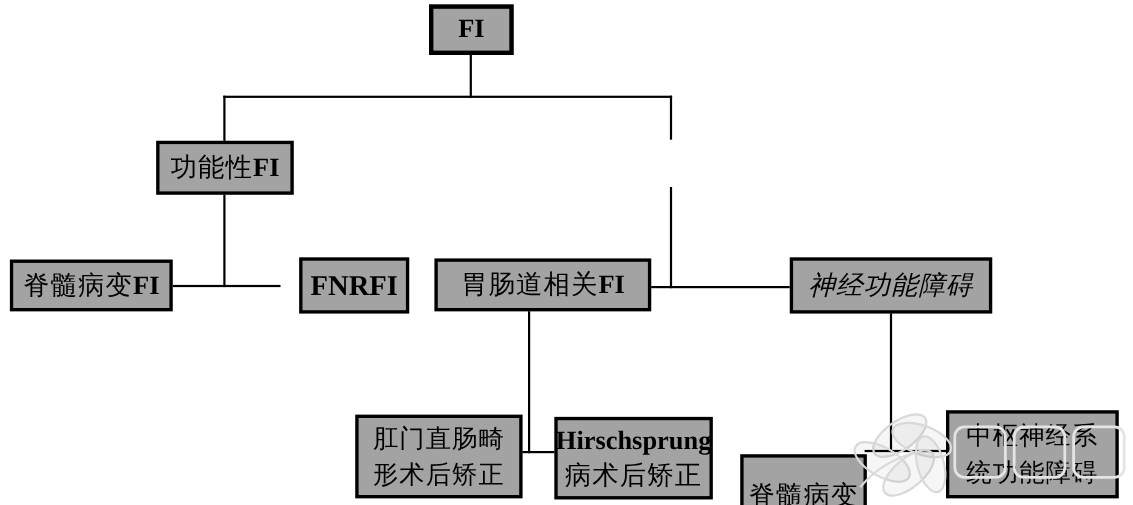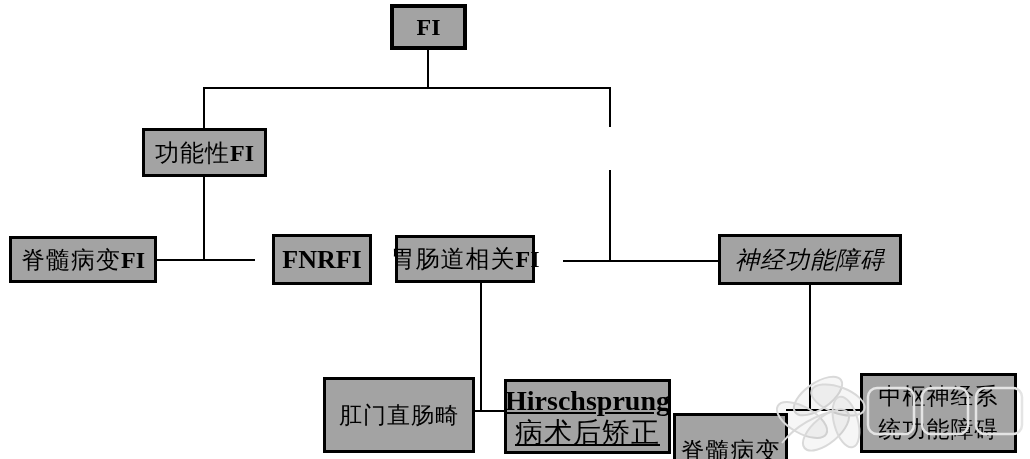--- a/index.html
+++ b/index.html
@@ -29,24 +29,24 @@
     letter-spacing: 1px;
   }
   .node .latin-bold { font-weight: bold; letter-spacing: 0; }
   .node-line { white-space: nowrap; }
 
   .n-fi           { left: 390px; top: 4px;   width: 77px;  height: 46px; border-width: 4px; }
   .n-functional   { left: 142px; top: 128px; width: 125px; height: 49px; }
   .n-organic      { left: 545px; top: 125px; width: 127px; height: 47px; }
   .n-constipation { left: 9px;   top: 236px; width: 148px; height: 47px; }
   .n-fnrfi        { left: 272px; top: 234px; width: 100px; height: 51px; font-size: 26px; }
-  .n-gi           { left: 395px; top: 235px; width: 140px; height: 48px; }
+  .n-gi           { left: 395px; top: 235px; width: 197px; height: 48px; }
   .n-neuro        { left: 718px; top: 234px; width: 184px; height: 51px; font-style: italic; }
   .n-anorectal    { left: 323px; top: 377px; width: 152px; height: 76px; font-size: 23px; line-height: 33px; }
-  .n-hirschsprung { left: 504px; top: 379px; width: 167px; height: 75px; font-size: 28px; line-height: 32px; text-decoration: underline; }
+  .n-hirschsprung { left: 504px; top: 379px; width: 144px; height: 75px; font-size: 24px; line-height: 32px; }
   .n-spinal       { left: 673px; top: 377px; width: 115px; height: 75px; margin-top: 36px; }
   .n-cns          { left: 860px; top: 373px; width: 157px; height: 80px; font-size: 23px; line-height: 33px; }
 
   
   .line { position: absolute; background: #000000; z-index: 1; }
   .l1  { left: 427px; top: 50px;  width: 2px;   height: 39px; }
   .l2  { left: 203px; top: 87px;  width: 408px; height: 2px;  }
   .l3  { left: 203px; top: 87px;  width: 2px;   height: 43px; }
   .l4  { left: 609px; top: 87px;  width: 2px;   height: 40px; }
   .l5  { left: 203px; top: 175px; width: 2px;   height: 86px; }
@@ -98,20 +98,21 @@
       <div class="node-line"><span class="latin-bold">FNRFI</span></div>
     </div>
   <div class="node n-gi" title="胃肠道相关FI">
       <div class="node-line"><span>胃肠道相关</span><span class="latin-bold">FI</span></div>
     </div>
   <div class="node n-neuro" title="神经功能障碍">
       <div class="node-line"><span>神经功能障碍</span></div>
     </div>
   <div class="node n-anorectal" title="肛门直肠畸形术后矫正">
       <div class="node-line"><span>肛门直肠畸</span></div>
+      <div class="node-line"><span>形术后矫正</span></div>
     </div>
   <div class="node n-hirschsprung" title="Hirschsprung病术后矫正">
       <div class="node-line"><span class="latin-bold">Hirschsprung</span></div>
       <div class="node-line"><span>病术后矫正</span></div>
     </div>
   <div class="node n-spinal" title="脊髓病变">
       <div class="node-line"><span>脊髓病变</span></div>
     </div>
   <div class="node n-cns" title="中枢神经系统功能障碍">
       <div class="node-line"><span>中枢神经系</span></div>

